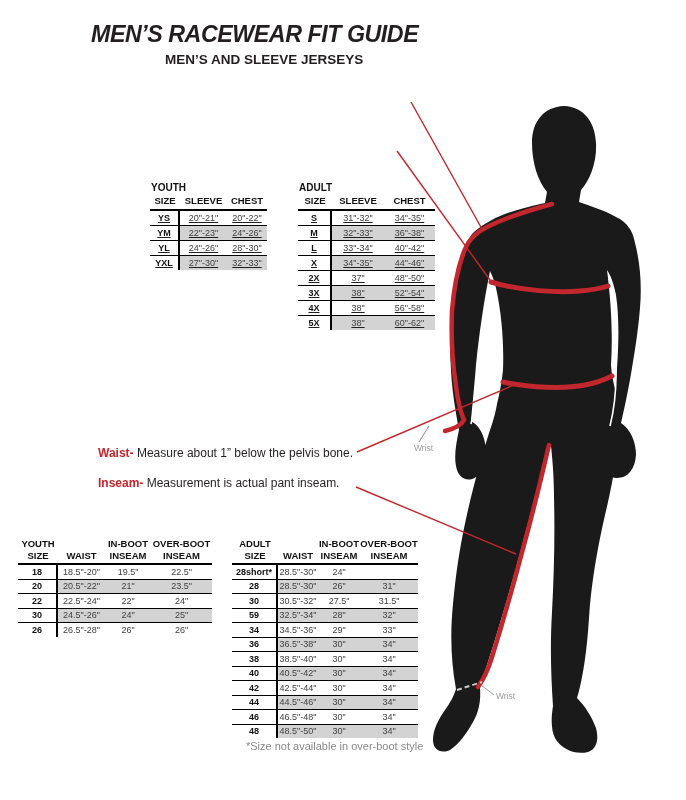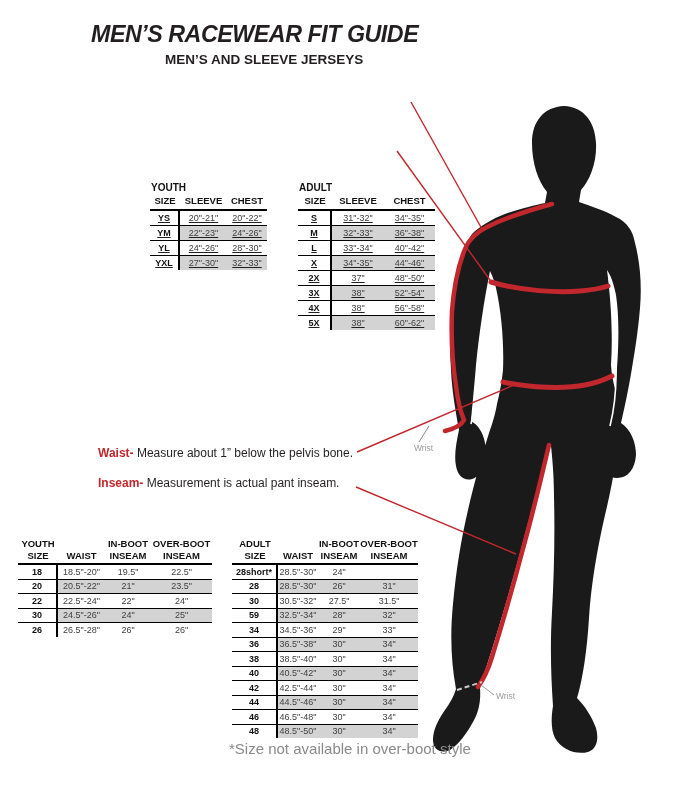--- a/index.html
+++ b/index.html
@@ -31,21 +31,21 @@
   .thead .tcell{font-weight:bold;color:#111;font-size:9.5px;line-height:11.5px;
                 align-items:flex-end;white-space:pre-line;padding-bottom:2px;}
   .sizecell{font-weight:bold;color:#111;border-right:2px solid #000;}
   .jersey .trow.body{height:14px;text-decoration:underline;}
   .pants .trow.body{height:13.5px;}
   .trow.shaded .valcell{background:#d3d3d3;}
   #youth-jersey-table{left:150px;top:182px;}
   #adult-jersey-table{left:298px;top:182px;}
   #youth-pants-table{left:18px;top:538px;}
   #adult-pants-table{left:232px;top:538px;}
-  #footnote{left:229px;top:740px;font-size:15px;color:#8a8a8a;}
+  #footnote{left:246px;top:740px;font-size:11px;color:#8a8a8a;}
 
   
   .fig-label{font-size:8.5px;color:#9b9b9b;}
   #wrist-label{left:414px;top:443px;}
   #ankle-label{left:496px;top:691px;}
   #fig-svg{left:0;top:0;}
 </style>
 </head>
 <body>
 

